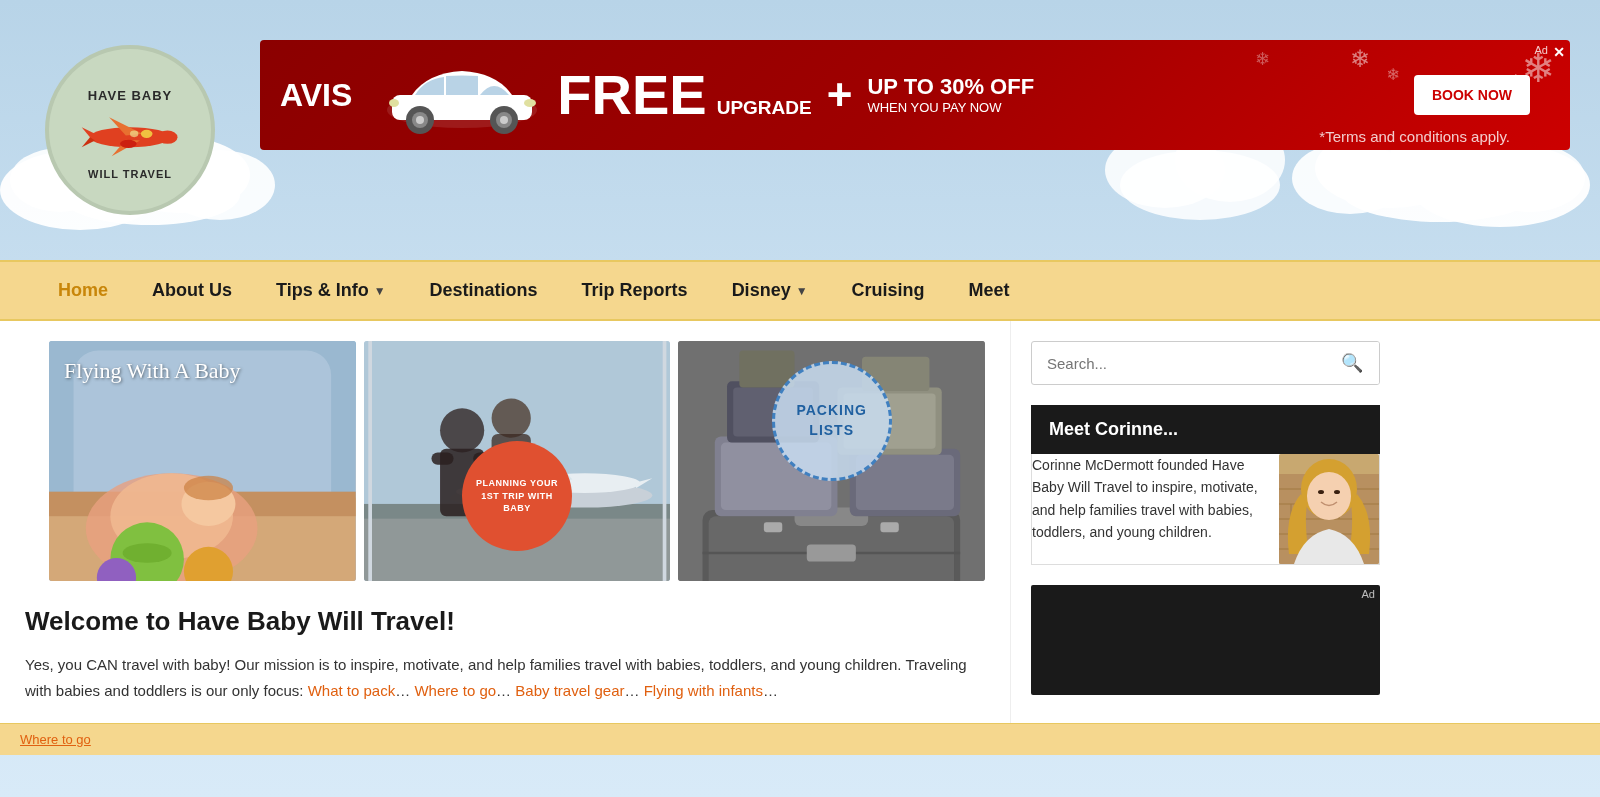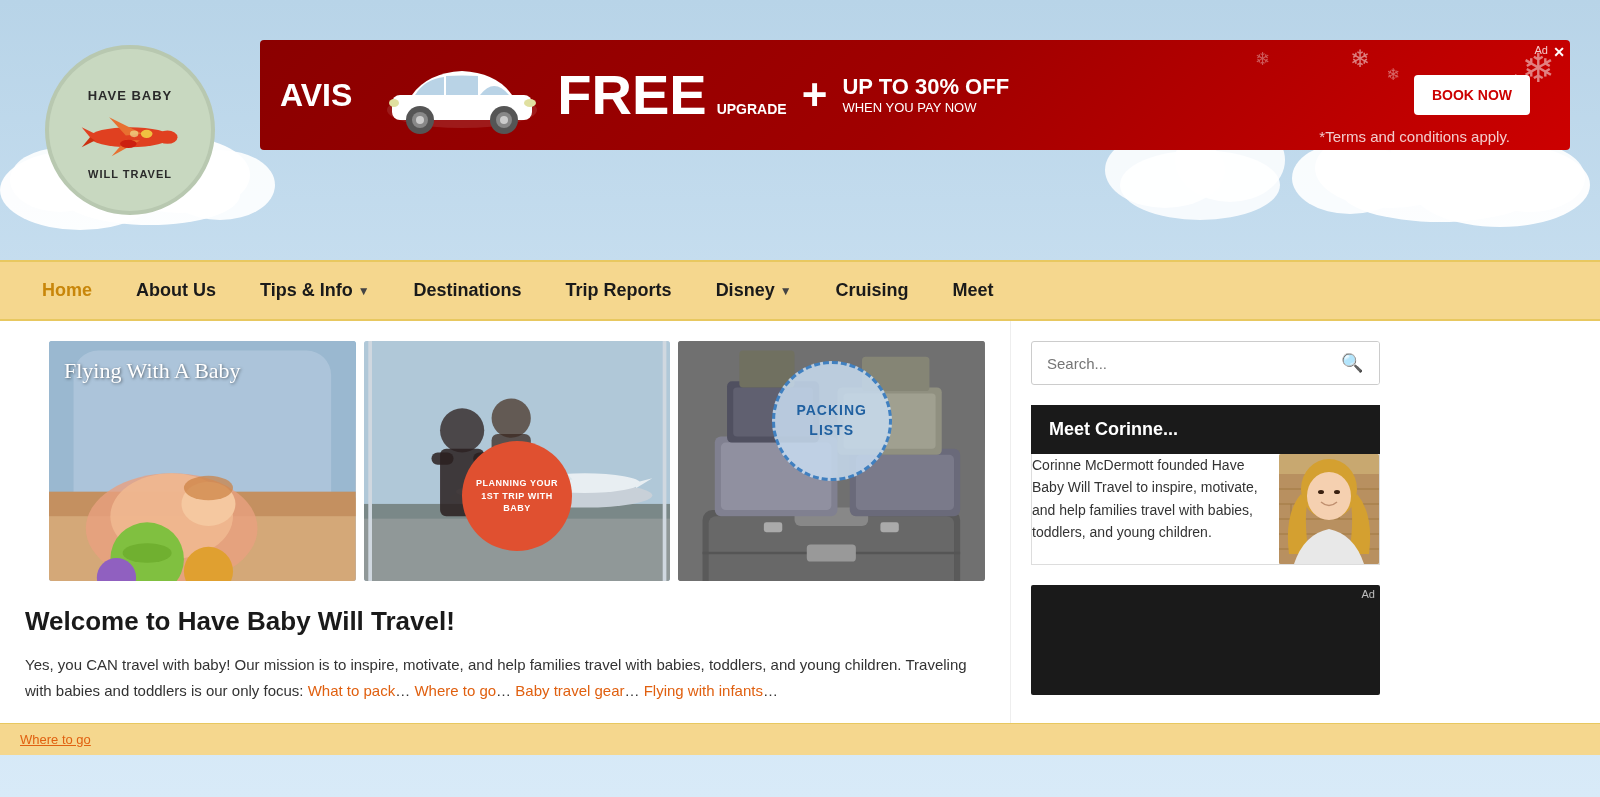--- a/index.html
+++ b/index.html
@@ -125,21 +125,21 @@
       border-top: 2px solid #e8c860;
       border-bottom: 2px solid #e8c860;
       padding: 0;
       position: relative;
       z-index: 10;
     }
 
     .nav-container {
       display: flex;
       align-items: stretch;
-      padding: 0 20px;
+      padding: 0 36px;
     }
 
     .nav-item {
       padding: 18px 22px;
       font-family: Arial, sans-serif;
       font-size: 18px;
       font-weight: bold;
       color: #1a1a1a;
       cursor: pointer;
       display: flex;
@@ -466,21 +466,21 @@
         <circle cx="122" cy="65" r="4" fill="#ccc"></circle>
 
         <ellipse cx="148" cy="48" rx="6" ry="4" fill="#e0e0a0"></ellipse>
         <ellipse cx="12" cy="48" rx="5" ry="4" fill="#e0e0a0"></ellipse>
       </svg>
 
       <div style="display:flex;align-items:center;flex:1;">
         <div>
           <div style="display:flex;align-items:baseline;gap:5px;">
             <span style="color:white;font-size:56px;font-weight:900;font-family:Arial,sans-serif;line-height:1;">FREE</span>
-            <span style="color:white;font-size:14px;font-weight:bold;font-family:Arial,sans-serif;line-height:1.2;margin-left:5px;text-transform:uppercase;">UPGRADE</span>
+            <span style="color:white;font-size:19px;font-weight:bold;font-family:Arial,sans-serif;line-height:1.2;margin-left:5px;text-transform:uppercase;">UPGRADE</span>
           </div>
         </div>
         <div style="color:white;font-size:44px;font-weight:bold;font-family:Arial,sans-serif;padding:0 15px;">+</div>
         <div>
           <div style="color:white;font-size:22px;font-weight:900;font-family:Arial,sans-serif;line-height:1.1;">UP TO 30% OFF</div>
           <div style="color:white;font-size:13px;font-family:Arial,sans-serif;">WHEN YOU PAY NOW</div>
         </div>
       </div>
 
       <div class="ad-book-btn" style="cursor:pointer;">BOOK NOW</div>

